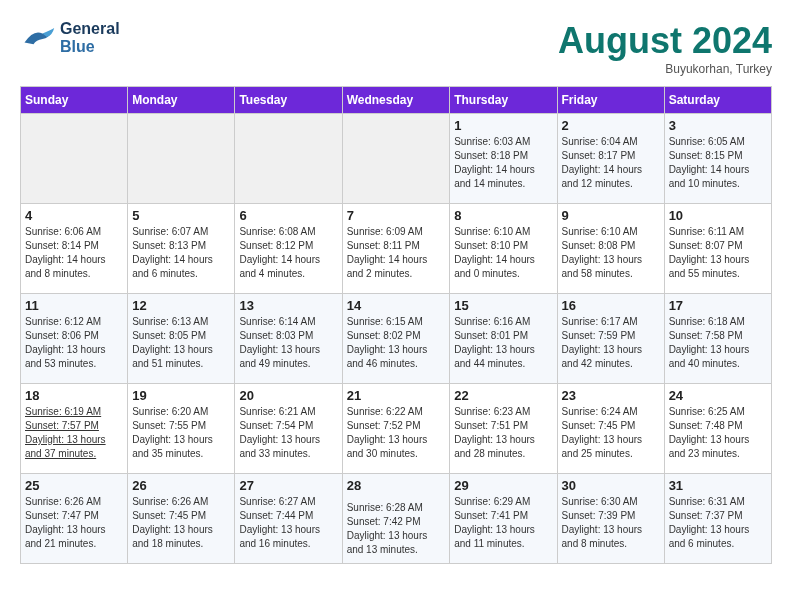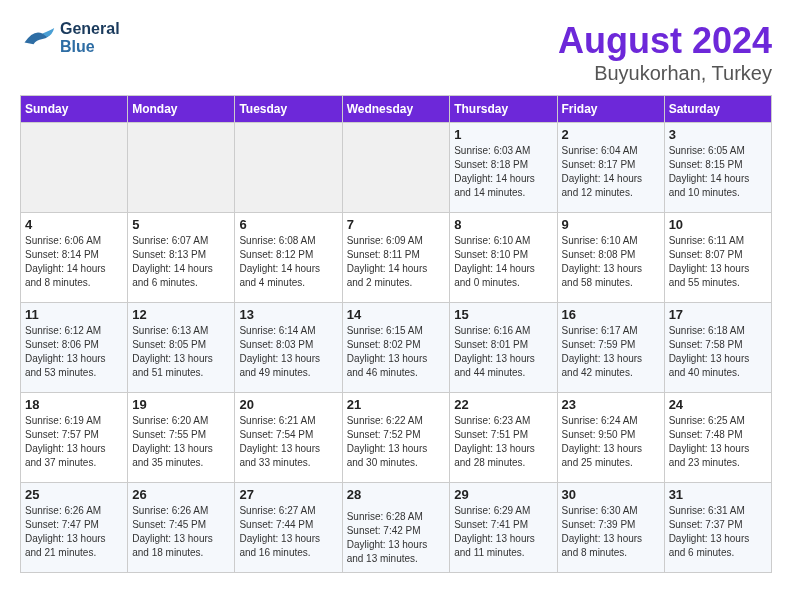--- a/index.html
+++ b/index.html
@@ -25,24 +25,24 @@
     .logo-bird {
       width: 36px;
       height: 28px;
     }
     .title-block {
       text-align: right;
     }
     .month-year {
       font-size: 36px;
       font-weight: bold;
-      color: #6d28d9;
+      color: #0f766e;
     }
     .location {
-      font-size: 20px;
+      font-size: 12px;
       color: #555;
     }
     table {
       width: 100%;
       border-collapse: collapse;
       font-size: 11px;
     }
     thead th {
       background-color: #6d28d9;
       color: #fff;
@@ -243,21 +243,21 @@
           <span class="day-num">17</span>
           <div class="day-info" style="white-space: pre-line;">Sunrise: 6:18 AM
 Sunset: 7:58 PM
 Daylight: 13 hours
 and 40 minutes.</div>
         </td>
       </tr>
       <tr>
         <td>
           <span class="day-num">18</span>
-          <div class="day-info" style="white-space: pre-line;">Sunrise: 6:19 AM
+          <div class="day-info" style="white-space: pre-line; text-decoration: underline;">Sunrise: 6:19 AM
 Sunset: 7:57 PM
 Daylight: 13 hours
 and 37 minutes.</div>
         </td>
         <td>
           <span class="day-num">19</span>
           <div class="day-info" style="white-space: pre-line;">Sunrise: 6:20 AM
 Sunset: 7:55 PM
 Daylight: 13 hours
 and 35 minutes.</div>
@@ -279,21 +279,21 @@
         <td>
           <span class="day-num">22</span>
           <div class="day-info" style="white-space: pre-line;">Sunrise: 6:23 AM
 Sunset: 7:51 PM
 Daylight: 13 hours
 and 28 minutes.</div>
         </td>
         <td>
           <span class="day-num">23</span>
           <div class="day-info" style="white-space: pre-line;">Sunrise: 6:24 AM
-Sunset: 9:50 PM
+Sunset: 7:45 PM
 Daylight: 13 hours
 and 25 minutes.</div>
         </td>
         <td>
           <span class="day-num">24</span>
           <div class="day-info" style="white-space: pre-line;">Sunrise: 6:25 AM
 Sunset: 7:48 PM
 Daylight: 13 hours
 and 23 minutes.</div>
         </td>

